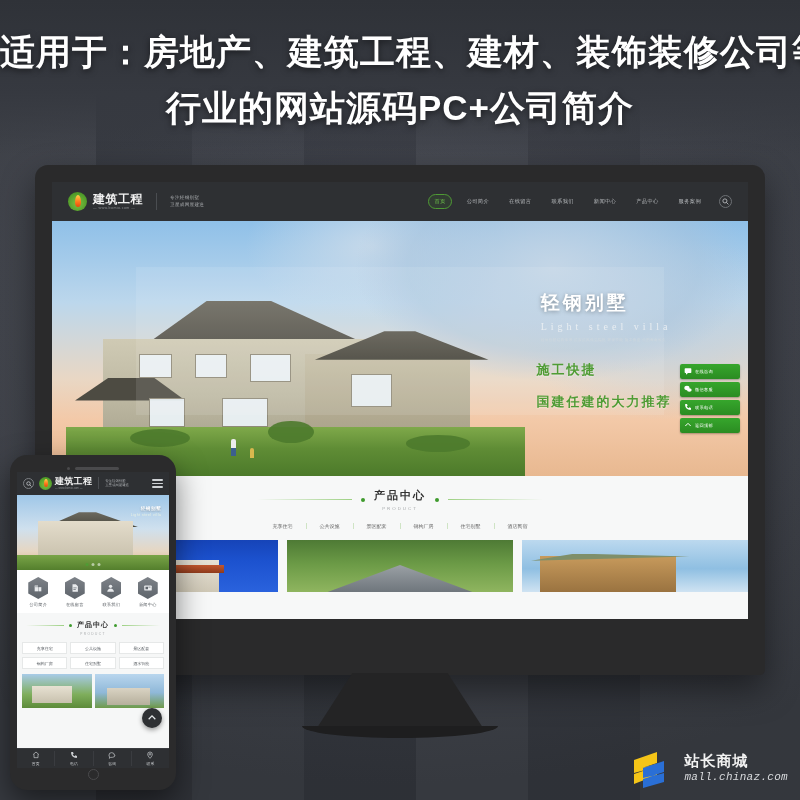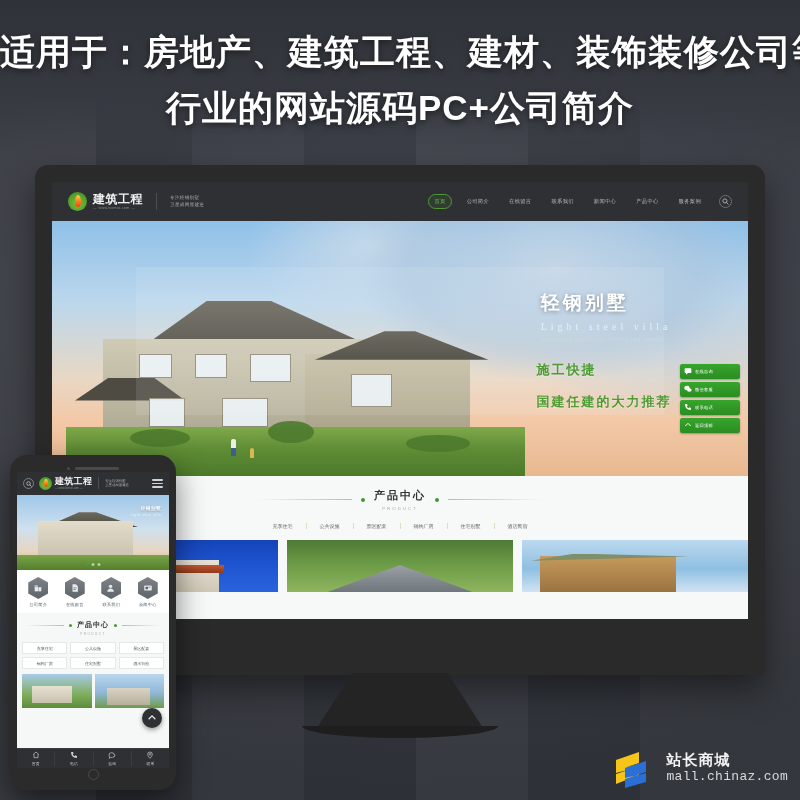--- a/index.html
+++ b/index.html
@@ -327,22 +327,22 @@
   .home-ring { width:11px; height:11px; border-radius:50%; border:1.2px solid #4a4a4c; }
 
   
   .watermark {
     position:absolute; right:12px; bottom:12px; z-index:9;
     display:flex; align-items:center; gap:15px;
   }
   .wm-logo { width:40px; height:40px; position:relative; flex:none; }
   .wm-txt { display:flex; flex-direction:column; line-height:1.1; }
   .wm-cn { font-size:15px; font-weight:bold; color:#f2f2f2; letter-spacing:1px; }
-  .wm-url { font-size:13px; color:#d8dadd; letter-spacing:.3px;
-    font-family:"Liberation Mono","DejaVu Sans Mono",monospace; margin-top:2px; }
+  .wm-url { font-size:11px; color:#d8dadd; letter-spacing:.3px;
+    font-family:"Liberation Mono","DejaVu Sans Mono",monospace; margin-top:2px;font-style:italic; }
 </style>
 </head>
 <body>
 
 <div class="stage">
 
   <div class="headline">
     <div class="l1">适用于：房地产、建筑工程、建材、装饰装修公司等</div>
     <div class="l2">行业的网站源码PC+公司简介</div>
   </div>

